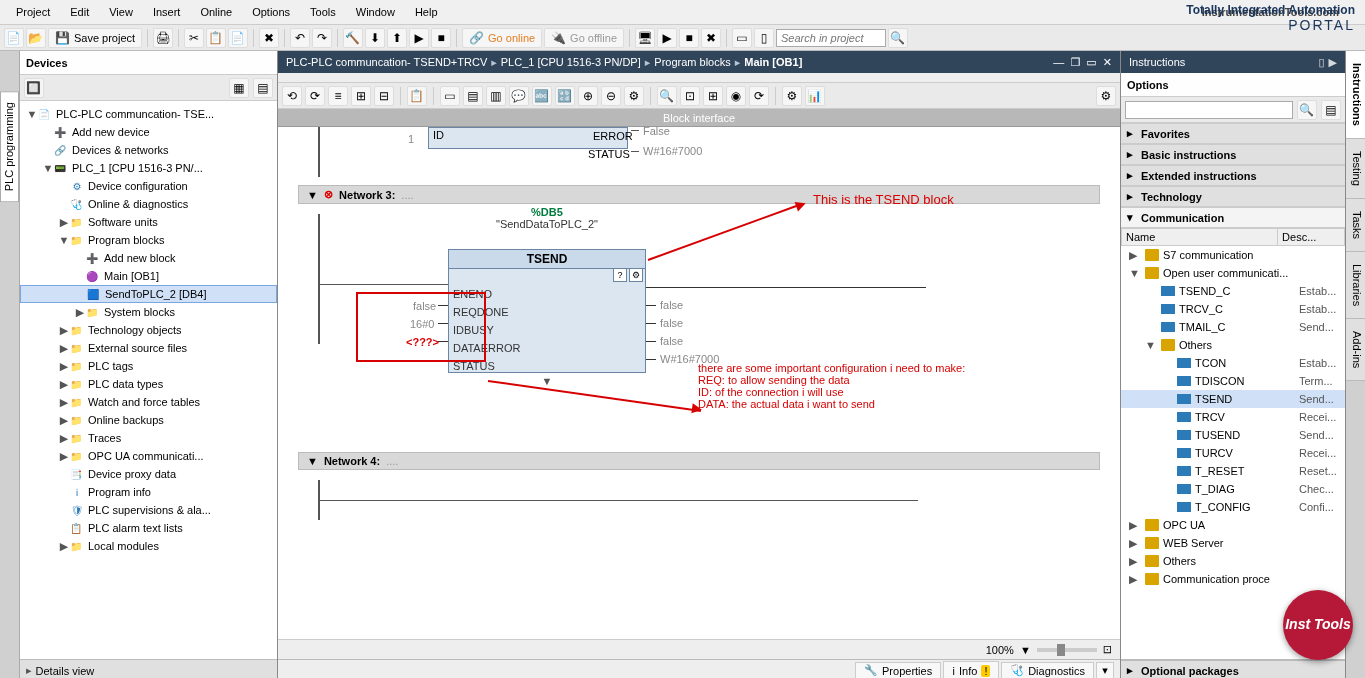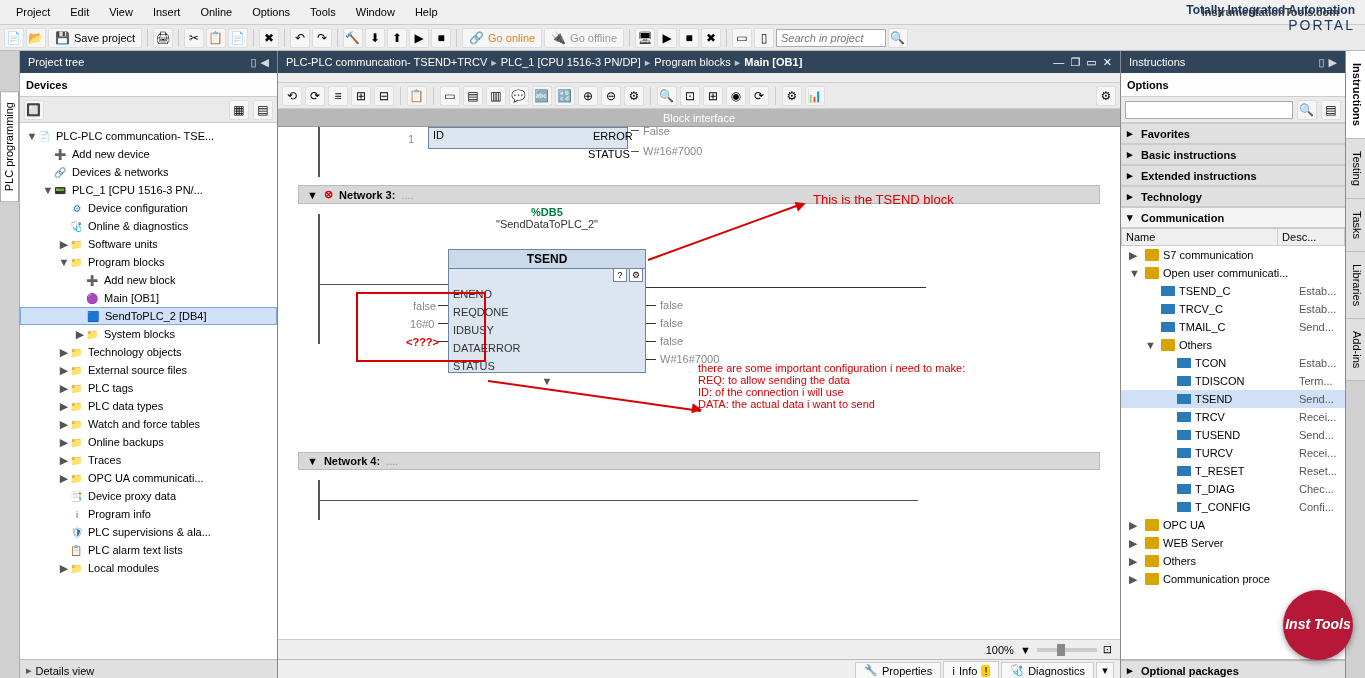--- a/index.html
+++ b/index.html
@@ -163,24 +163,20 @@
   <span class="tbtn">🔍</span>
 </div>
 
 <div class="workspace">
 
   <div style="width:20px;background:#d0d0d0;display:flex;flex-direction:column;border-right:1px solid #aaa;">
     <div style="writing-mode:vertical-rl;transform:rotate(180deg);padding:10px 2px;background:#fff;border:1px solid #aaa;margin-top:40px;">PLC programming</div>
   </div>
 
   <div class="left-panel">
-    <div class="panel-title">
-      <span>Project tree</span>
-      <span class="icons"><span>▯</span><span>◀</span></span>
-    </div>
     <div class="panel-subhead">Devices</div>
     <div class="panel-toolbar">
       <span class="tbtn">🔲</span>
       <span style="flex:1"></span>
       <span class="tbtn">▦</span>
       <span class="tbtn">▤</span>
     </div>
     <div class="tree" id="left-tree">
         <div class="tree-row">
           <span class="indent" style="width:0px"></span>

